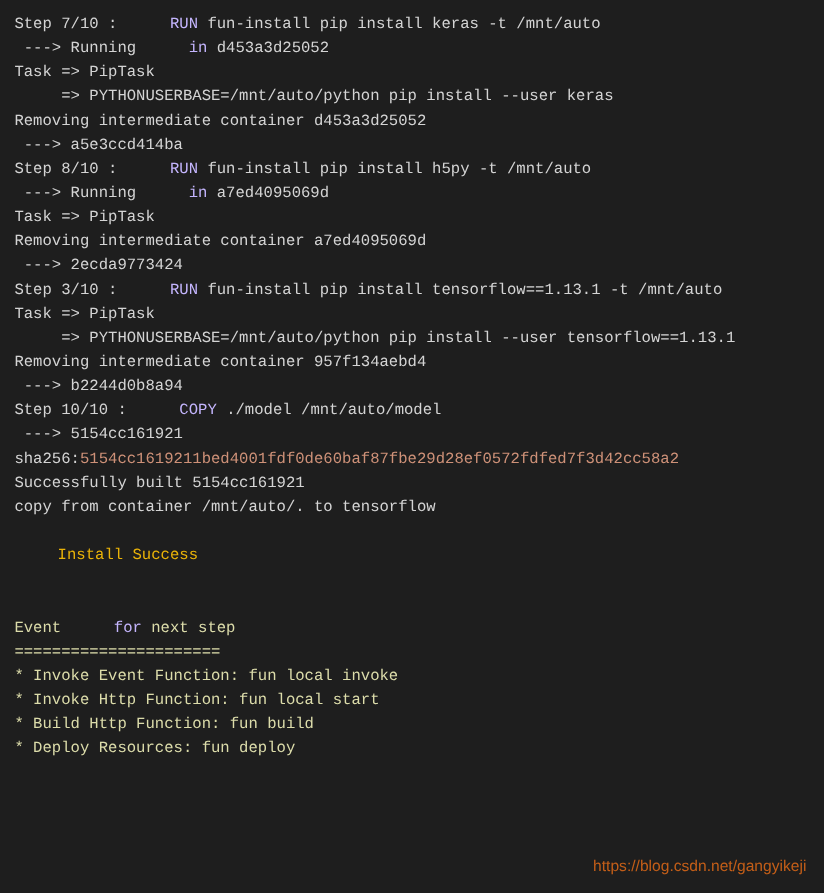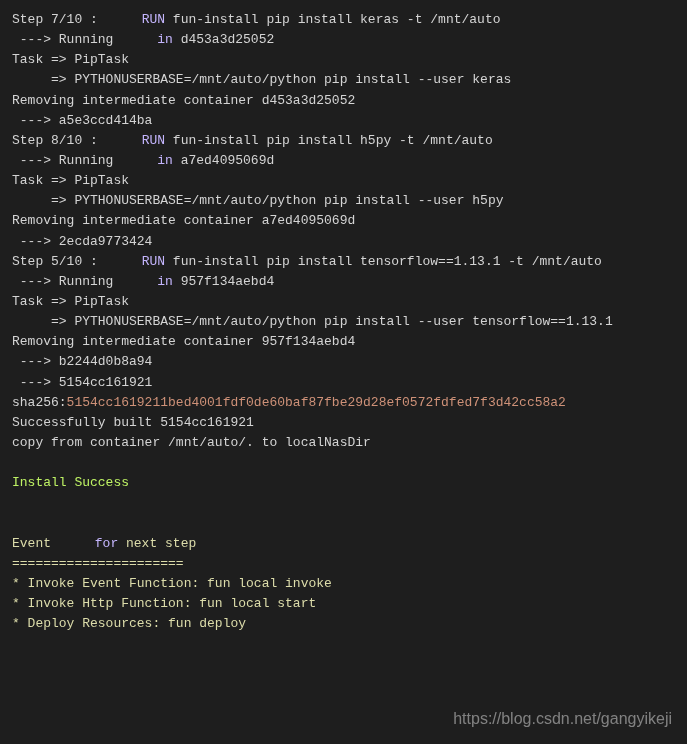--- a/index.html
+++ b/index.html
@@ -23,68 +23,69 @@
       white-space: pre;
     }
     .keyword {
       color: #c4b5fd;
       padding-left: 36px;
     }
     .string {
       color: #ce9178;
     }
     .green {
-      color: #bef264;
+      color: #eab308;
+      margin-left: 36px;
     }
     .yellow {
       color: #dcdcaa;
     }
     .white {
       color: #d4d4d4;
       margin-top: 24px;
     }
     .watermark {
       position: absolute;
       bottom: 12px;
       right: 15px;
-      color: #a3a3a3;
+      color: #f97316;
       font-family: Arial, sans-serif;
-      font-size: 16px;
+      font-size: 13px;
       opacity: 0.75;
     }
   </style>
 </head>
 <body>
 
 <div id="terminal">
     <div class="line"><span class="white">Step 7/10 : </span><span class="keyword">RUN</span><span class="white"> fun-install pip install keras -t /mnt/auto</span></div>
     <div class="line"><span class="white"> ---&gt; Running </span><span class="keyword">in</span><span class="white"> d453a3d25052</span></div>
     <div class="line"><span class="white">Task =&gt; PipTask</span></div>
     <div class="line"><span class="white">     =&gt; PYTHONUSERBASE=/mnt/auto/python pip install --user keras</span></div>
     <div class="line"><span class="white">Removing intermediate container d453a3d25052</span></div>
     <div class="line"><span class="white"> ---&gt; a5e3ccd414ba</span></div>
     <div class="line"><span class="white">Step 8/10 : </span><span class="keyword">RUN</span><span class="white"> fun-install pip install h5py -t /mnt/auto</span></div>
     <div class="line"><span class="white"> ---&gt; Running </span><span class="keyword">in</span><span class="white"> a7ed4095069d</span></div>
     <div class="line"><span class="white">Task =&gt; PipTask</span></div>
-    <div class="line"><span class="white">     =&gt; PYTHONUSERBASE=/mnt/auto/python pip install --user h5py</span></div>
     <div class="line"><span class="white">Removing intermediate container a7ed4095069d</span></div>
     <div class="line"><span class="white"> ---&gt; 2ecda9773424</span></div>
-    <div class="line"><span class="white">Step 5/10 : </span><span class="keyword">RUN</span><span class="white"> fun-install pip install tensorflow==1.13.1 -t /mnt/auto</span></div>
-    <div class="line"><span class="white"> ---&gt; Running </span><span class="keyword">in</span><span class="white"> 957f134aebd4</span></div>
+    <div class="line"><span class="white">Step 3/10 : </span><span class="keyword">RUN</span><span class="white"> fun-install pip install tensorflow==1.13.1 -t /mnt/auto</span></div>
     <div class="line"><span class="white">Task =&gt; PipTask</span></div>
     <div class="line"><span class="white">     =&gt; PYTHONUSERBASE=/mnt/auto/python pip install --user tensorflow==1.13.1</span></div>
     <div class="line"><span class="white">Removing intermediate container 957f134aebd4</span></div>
     <div class="line"><span class="white"> ---&gt; b2244d0b8a94</span></div>
+    <div class="line"><span class="white">Step 10/10 : </span><span class="keyword">COPY</span><span class="white"> ./model /mnt/auto/model</span></div>
     <div class="line"><span class="white"> ---&gt; 5154cc161921</span></div>
     <div class="line"><span class="white">sha256:</span><span class="string">5154cc1619211bed4001fdf0de60baf87fbe29d28ef0572fdfed7f3d42cc58a2</span></div>
     <div class="line"><span class="white">Successfully built 5154cc161921</span></div>
-    <div class="line"><span class="white">copy from container /mnt/auto/. to localNasDir</span></div>
+    <div class="line"><span class="white">copy from container /mnt/auto/. to tensorflow</span></div>
     <div class="line"><span class="white"> </span></div>
     <div class="line"><span class="green">Install Success</span></div>
     <div class="line"><span class="white"> </span></div>
     <div class="line"><span class="white"> </span></div>
     <div class="line"><span class="yellow">Event </span><span class="keyword">for</span><span class="yellow"> next step</span></div>
     <div class="line"><span class="yellow">======================</span></div>
     <div class="line"><span class="yellow">* Invoke Event Function: fun local invoke</span></div>
     <div class="line"><span class="yellow">* Invoke Http Function: fun local start</span></div>
+    <div class="line"><span class="yellow">* Build Http Function: fun build</span></div>
     <div class="line"><span class="yellow">* Deploy Resources: fun deploy</span></div>
   </div>
 <div class="watermark">https://blog.csdn.net/gangyikeji</div>
 
 </body></html>

